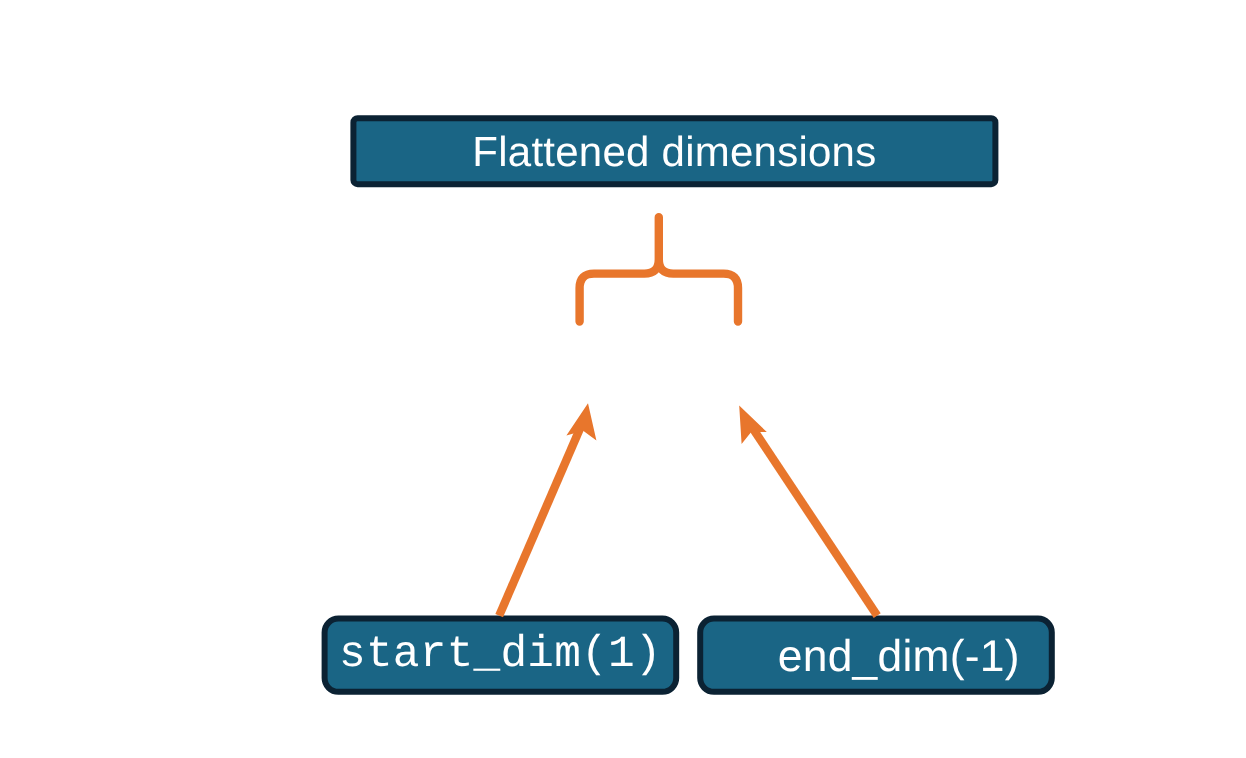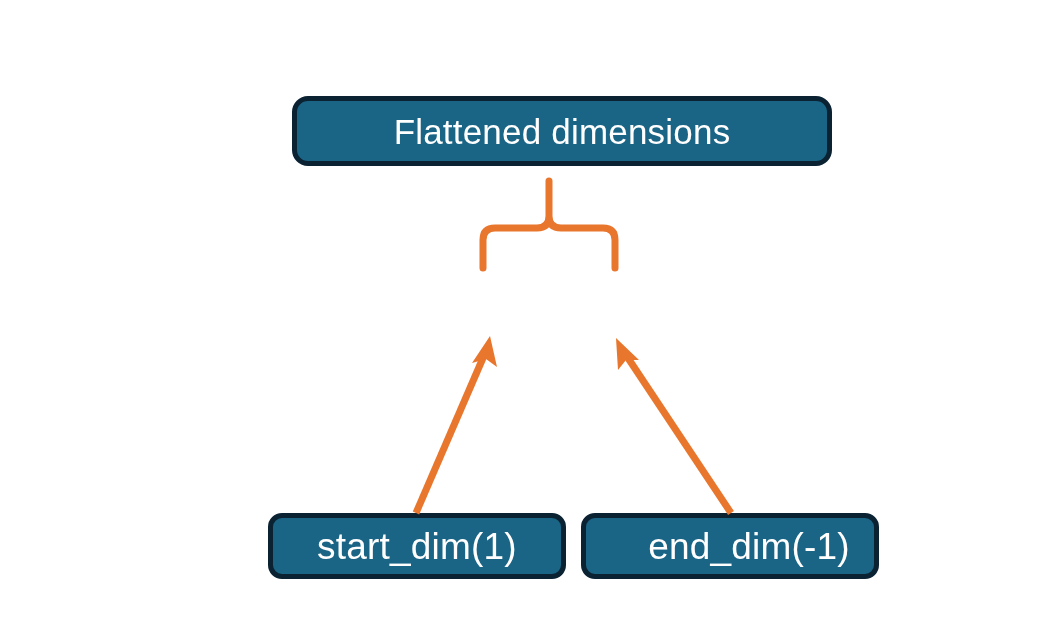--- a/index.html
+++ b/index.html
@@ -33,22 +33,22 @@
     color: #ffffff;
     white-space: nowrap;
     letter-spacing: 0.2px;
     z-index: 2;
   }
 
   #node-flattened {
     left: 292px;
     top: 96px;
     width: 540px;
-    height: 70px;
-    border-radius: 16px;
+    height: 60px;
+    border-radius: 6px;
   }
   #node-flattened .node-label { font-size: 35px; }
 
   #node-shape {
     left: 178px;
     top: 215px;
     width: 700px;
     height: 160px;
     border-radius: 22px;
   }
@@ -56,20 +56,21 @@
     font-size: 49px;
     transform: translateY(6px);
   }
 
   #node-start-dim {
     left: 268px;
     top: 513px;
     width: 298px;
     height: 66px;
     border-radius: 14px;
+    font-family: Liberation Mono, monospace;
   }
   #node-end-dim {
     left: 581px;
     top: 513px;
     width: 298px;
     height: 66px;
     border-radius: 14px;
     padding-left: 38px;
   }
   #node-start-dim .node-label,

